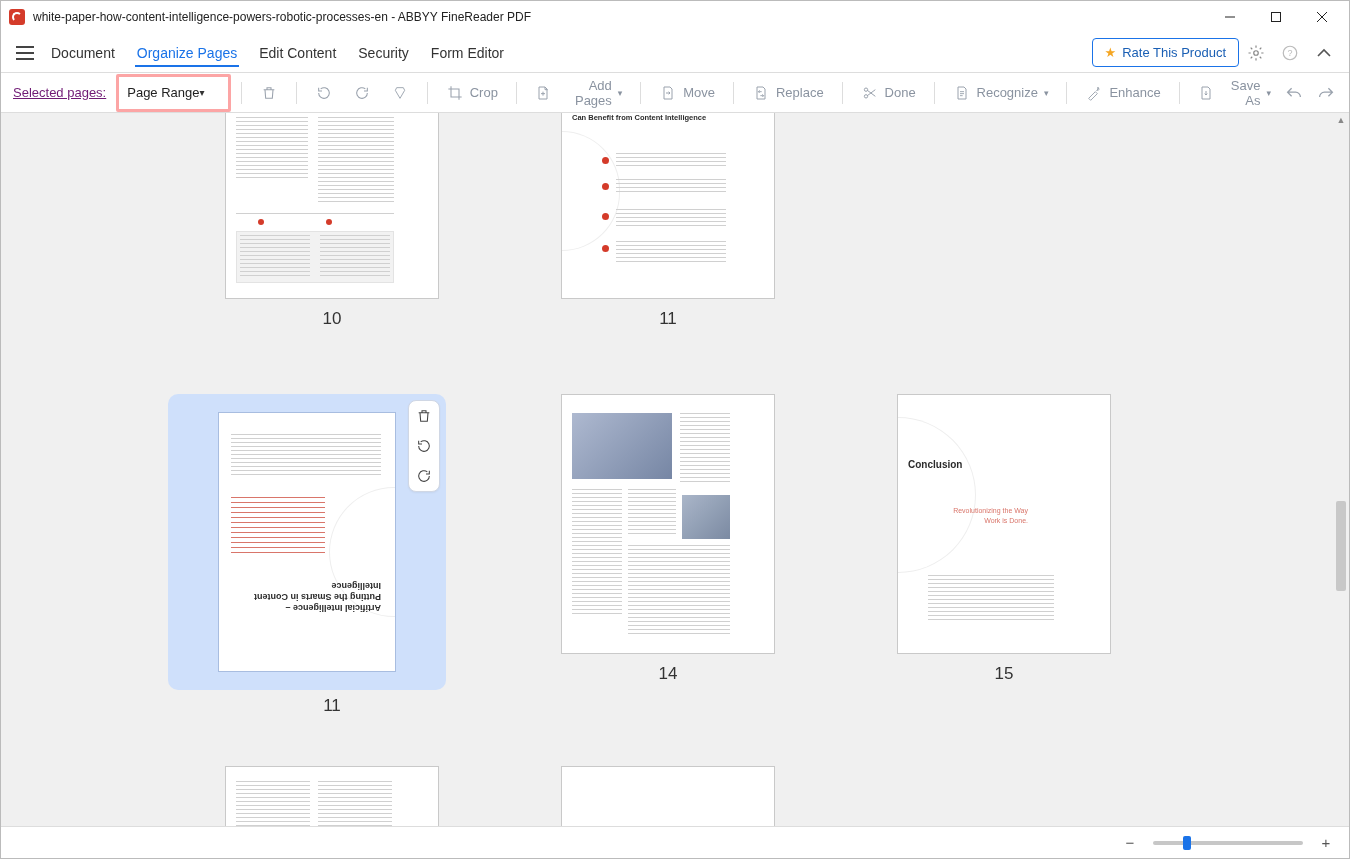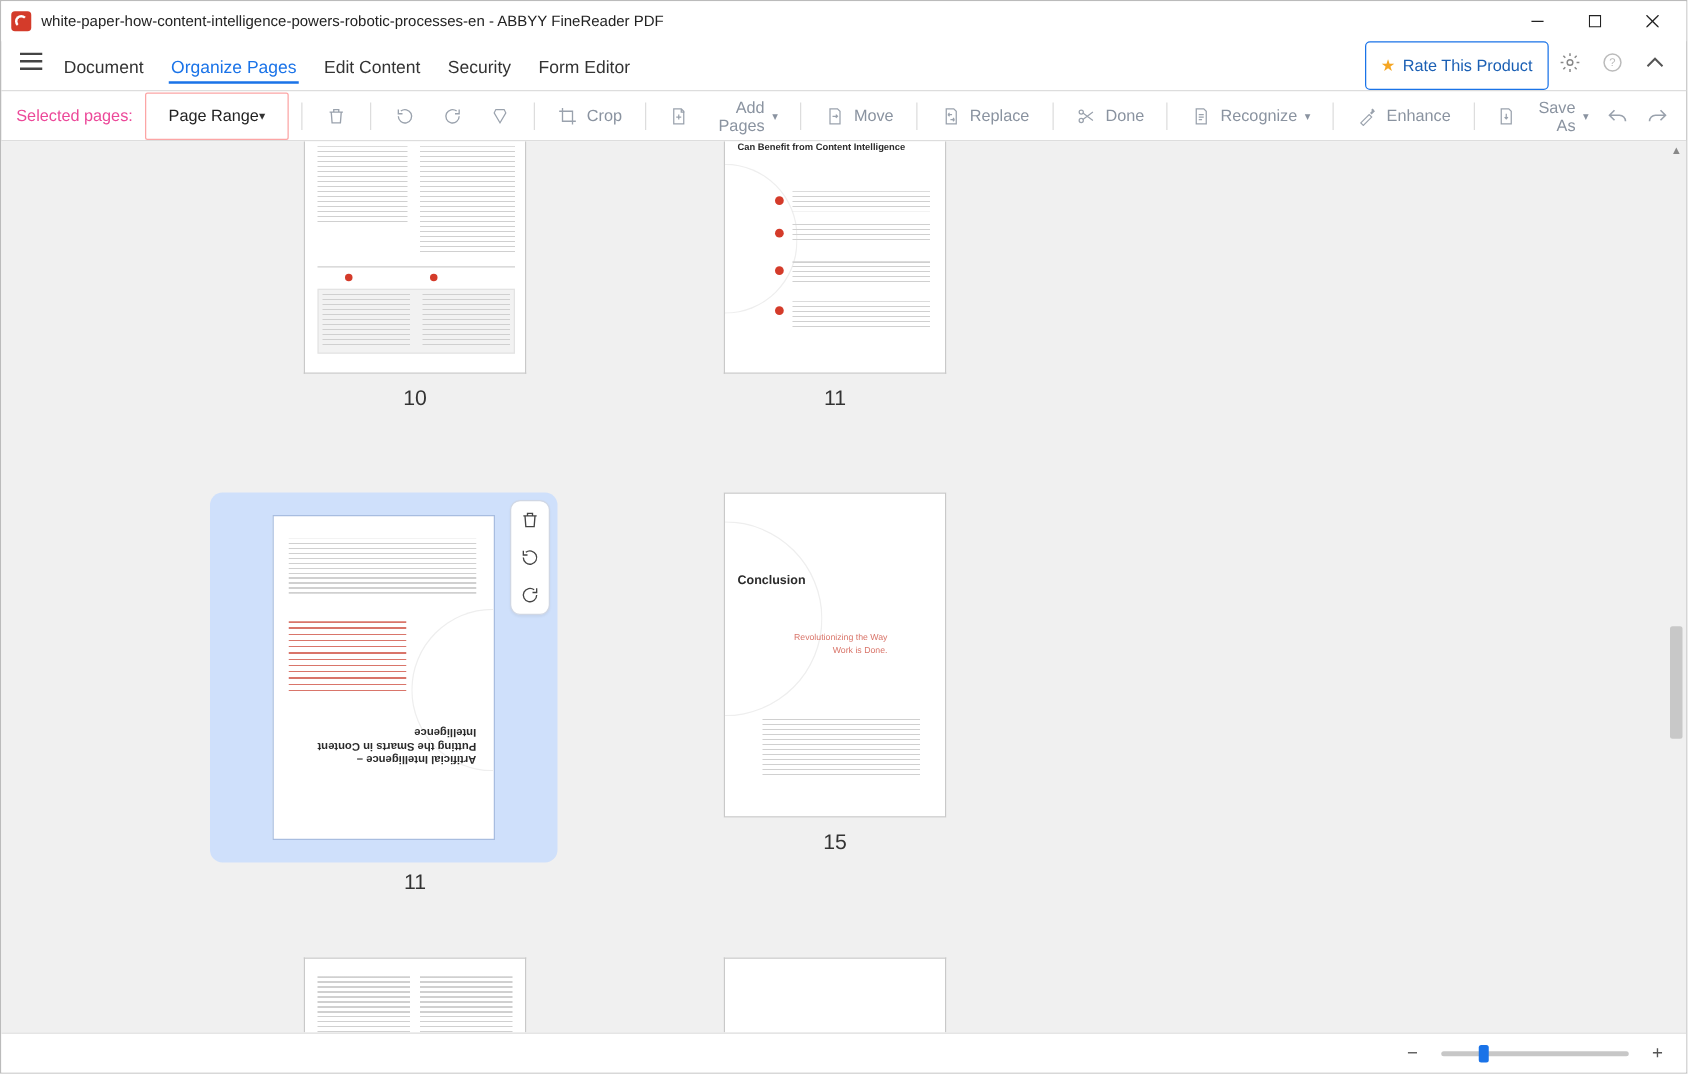--- a/index.html
+++ b/index.html
@@ -9,34 +9,34 @@
 
 .titlebar { height: 32px; display: flex; align-items: center; padding: 0 4px 0 8px; background: #fff; color: #333; }
 .titlebar .app-icon { width: 16px; height: 16px; background: #d43b2a; border-radius: 3px; margin-right: 8px; position: relative; }
 .titlebar .app-icon::after { content: ""; position: absolute; inset: 3px; border: 2px solid #fff; border-radius: 50%; border-right-color: transparent; border-bottom-color: transparent; }
 .titlebar .title { font-size: 12px; color: #222; flex: 0 0 auto; }
 .titlebar .spacer { flex: 1; }
 .titlebar .win-btn { width: 46px; height: 32px; display: flex; align-items: center; justify-content: center; color: #222; }
 .titlebar .win-btn svg { width: 10px; height: 10px; }
 
 
-.menubar { height: 40px; display: flex; padding: 0 8px 0 8px; border-bottom: 1px solid #ddd; }
+.menubar { height: 40px; display: flex; align-items: center; padding: 0 8px 0 8px; border-bottom: 1px solid #ddd; }
 .hamburger { width: 32px; height: 32px; display:flex; align-items:center; justify-content:center; color:#444; margin-right: 8px; }
 .menu-tabs { display:flex; gap: 18px; align-items:center; font-size: 14px; color:#333; }
 .menu-tab { padding: 6px 2px; }
 .menu-tab.active { color:#1a73e8; border-bottom: 2px solid #1a73e8; padding-bottom: 4px; }
 .menubar .spacer { flex:1; }
 .rate-btn { display:flex; align-items:center; gap:6px; border:1px solid #1a73e8; color:#1a5fb4; border-radius:4px; padding:6px 12px; font-size:13px; }
 .rate-btn .star { color:#f5a623; }
 .menubar .right-ico { width:34px; height:34px; display:flex; align-items:center; justify-content:center; color:#7a7a7a; }
 
 
 .toolbar { height: 40px; display:flex; align-items:center; padding: 0 12px; gap: 4px; border-bottom:1px solid #ddd; font-size: 13px; color:#666; }
-.toolbar .label { font-size: 13px; color:#ec4899; margin-right: 6px; white-space:nowrap; }
-.page-range { width: 126px; height: 38px; border:1px solid #fca5a5; border-radius:2px; display:flex; align-items:center; justify-content:center; padding:0 8px; font-size:13px; color:#222; }
+.toolbar .label { font-size: 13px; color:#701a75; margin-right: 6px; white-space:nowrap;text-decoration:underline; }
+.page-range { width: 126px; height: 38px; border:3px solid #fca5a5; border-radius:2px; display:flex; align-items:center; justify-content:flex-start; padding:0 8px; font-size:13px; color:#222; }
 .page-range .caret { font-size:10px; color:#333; }
 .toolbar .sep { width:1px; height:22px; background:#ddd; margin:0 6px; }
 .tool { display:flex; align-items:center; gap:6px; padding:4px 8px; color:#8a93a0; }
 .tool .ico { width:18px; height:18px; display:flex; align-items:center; justify-content:center; }
 .tool .txt { font-size:13px;text-align:right; }
 .tool .caret { font-size:9px; }
 .toolbar .right-group { margin-left:auto; display:flex; gap:10px; color:#8a93a0; }
 .right-group .ico { width:22px; height:22px; display:flex; align-items:center; justify-content:center; }
 
 
@@ -46,21 +46,21 @@
 .scrollbar { position:absolute; right:2px; top:0; width:12px; height:100%; }
 .scrollbar .up-arrow { position:absolute; top:0; left:0; width:12px; height:14px; display:flex; align-items:center; justify-content:center; color:#888; font-size:9px; }
 .scrollbar .thumb { position:absolute; top:388px; left:1px; width:10px; height:90px; background:#c8c8c8; border-radius:2px; }
 
 .row { display:flex; justify-content:flex-start; padding-left: 242px; gap: 158px; }
 .row0 { padding-top: 0; }
 .row1 { padding-top: 65px; }
 .row2 { padding-top: 50px; }
 
 .thumb-cell { width: 178px; display:flex; flex-direction:column; align-items:center; }
-.page-img { width: 178px; height: 232px; background:#fff; border:1px solid #c9c9c9; position:relative; overflow:hidden; }
+.page-img { width: 214px; height: 232px; background:#fff; border:1px solid #c9c9c9; position:relative; overflow:hidden; }
 .page-num { font-size: 17px; color:#333; margin-top: 10px; }
 
 .row0 .page-img { height: 186px; border-top: none; }
 
 
 .thumb-cell.selected .sel-wrap {
   width: 278px; height: 296px;
   margin-left: -50px;
   border-radius: 10px; background:#cfe0fb;
   display:flex; align-items:center; justify-content:center;
@@ -347,20 +347,31 @@
                 <div class="aico">
                     <svg width="16" height="16" viewBox="0 0 24 24">
                       <path d="M20 12a8 8 0 1 1-3-6.2M20 4v5h-5" fill="none" stroke="#444" stroke-width="1.6"></path>
                     </svg>
                   </div>
               </div>
             </div>
             <div class="page-num" style="margin-top:6px;">11</div>
           </div>
 
+          <div class="thumb-cell">
+            <div class="page-img" style="height:260px;">
+              <div style="position:absolute; left:10px; top:18px; width:100px; height:66px; background:linear-gradient(135deg,#aeb9d0,#7686a4);"></div>
+              <div class="fake-text light" style="left:118px; top:18px; width:50px; height:70px;"></div>
+              <div class="fake-text light" style="left:10px; top:94px; width:50px; height:128px;"></div>
+              <div class="fake-text light" style="left:66px; top:94px; width:48px; height:46px;"></div>
+              <div style="position:absolute; left:120px; top:100px; width:48px; height:44px; background:linear-gradient(135deg,#aab6c9,#7b8aa2);"></div>
+              <div class="fake-text light" style="left:66px; top:150px; width:102px; height:90px;"></div>
+            </div>
+            <div class="page-num">14</div>
+          </div>
 
           <div class="thumb-cell">
             <div class="page-img" style="height:260px;padding-left:40px;">
               <div style="position:absolute; left:0; top:22px; width:78px; height:156px; border:1px solid #eee; border-left:none; border-radius:0 80px 80px 0;"></div>
               <div class="heading" style="left:10px; top:64px; font-size:10px;">Conclusion</div>
               <div style="position:absolute; left:50px; top:112px; font-size:7px; color:#d9756a; text-align:right; width:80px;">Revolutionizing the Way</div>
               <div style="position:absolute; left:50px; top:122px; font-size:7px; color:#d9756a; text-align:right; width:80px;">Work is Done.</div>
               <div class="fake-text light" style="left:30px; top:180px; width:126px; height:48px;"></div>
             </div>
             <div class="page-num">15</div>

